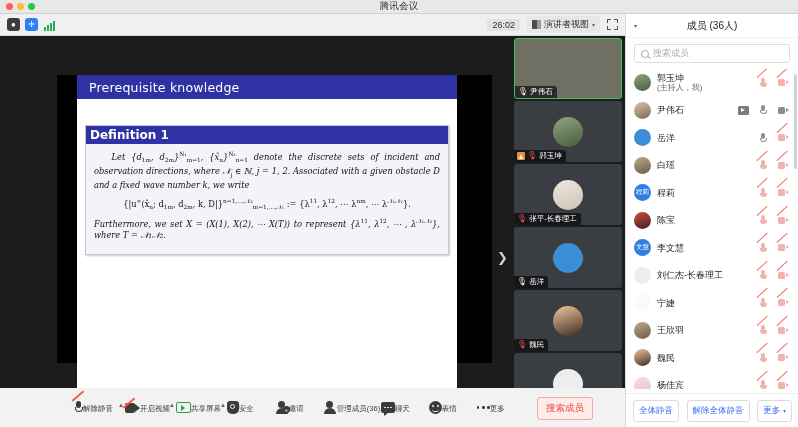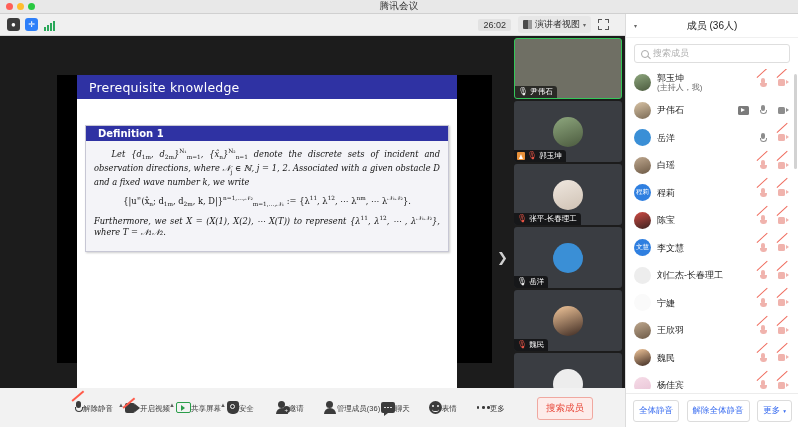--- a/index.html
+++ b/index.html
@@ -38,21 +38,21 @@
     display:flex; align-items:center; justify-content:center;
     font-size:8px; color:#fff;
   }
   .ic-dark{ background:#3c3c3c; }
   .ic-blue{ background:#2d7ff9; }
   .ic-sig{ background:transparent; display:flex; align-items:flex-end; gap:1px; }
   .ic-sig i{ display:block; width:2px; background:#2aa85a; }
   .ic-sig i:nth-child(1){height:4px;} .ic-sig i:nth-child(2){height:6px;}
   .ic-sig i:nth-child(3){height:8px;} .ic-sig i:nth-child(4){height:10px;}
 
-  .tb-right { margin-left:auto; display:flex; align-items:center; gap:7px; padding-right:16px; }
+  .tb-right { margin-left:auto; display:flex; align-items:center; gap:7px; padding-right:7px; }
   .timer {
     background:#e2e2e2; border-radius:2px; padding:1px 5px;
     font-size:9px; color:#333; font-family:"Liberation Sans",sans-serif;
   }
   .viewsel {
     display:flex; align-items:center; gap:3px;
     background:#e7e7e7; border-radius:3px; padding:2px 5px;
     font-size:9px; color:#2f2f2f;
   }
   .viewsel .gico {
@@ -85,21 +85,21 @@
     background:#2f32a3; color:#fff; height:24px;
     display:flex; align-items:center; padding-left:12px;
     font-size:12.5px; font-family:"DejaVu Sans",sans-serif; letter-spacing:.2px;
   }
   .defbox {
     margin:26px 8px 0 8px; border:1px solid #c7c7d4;
     background:#f4f4f8; box-shadow:1px 1px 2px rgba(0,0,0,.2);
   }
   .def-title {
     background:#2f32a3; color:#fff; font-weight:bold;
-    font-size:10px; padding:2px 12px; font-family:"DejaVu Sans",sans-serif;
+    font-size:12px; padding:2px 4px; font-family:"DejaVu Sans",sans-serif;
   }
   .def-body {
     padding:6px 8px 8px 8px; color:#111;
     font-family:"DejaVu Serif","Liberation Serif",serif;
     font-style:italic; font-size:8.3px; line-height:1.45;
   }
   .def-body p { margin-bottom:5px; text-align:justify; }
   .def-body .ctr { text-align:center; font-style:normal; margin:6px 0 5px 0; }
   sub,sup { font-size:5.8px; font-style:normal; }
   .nav-dots {

